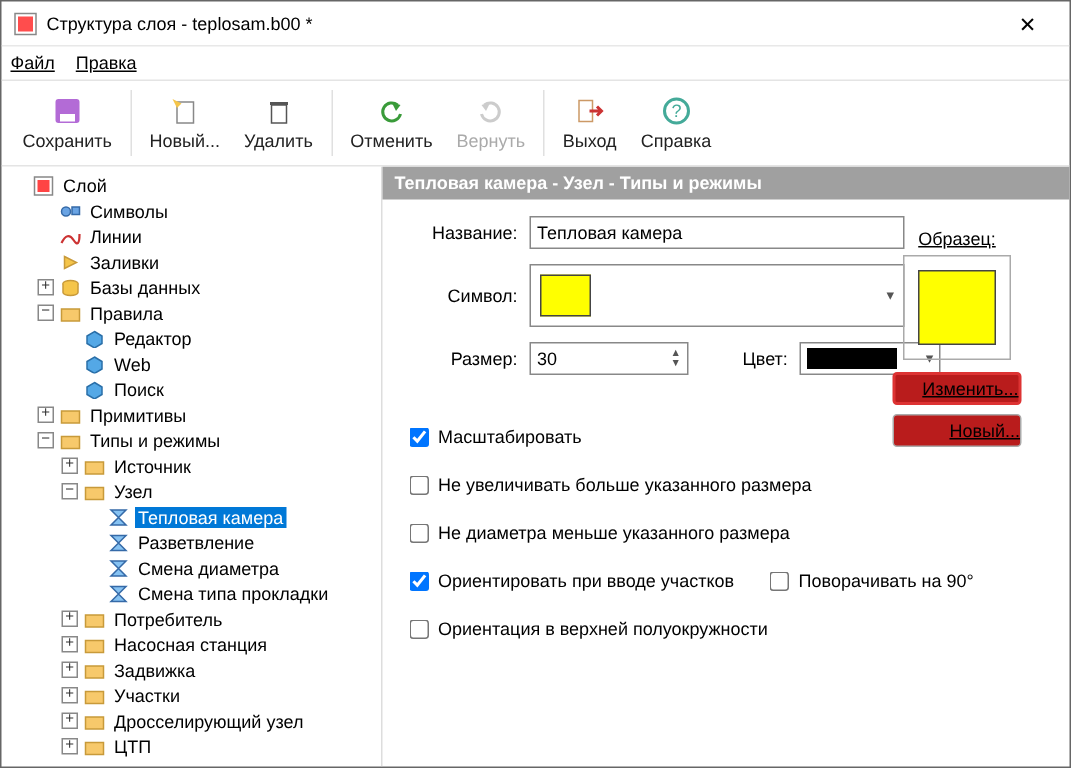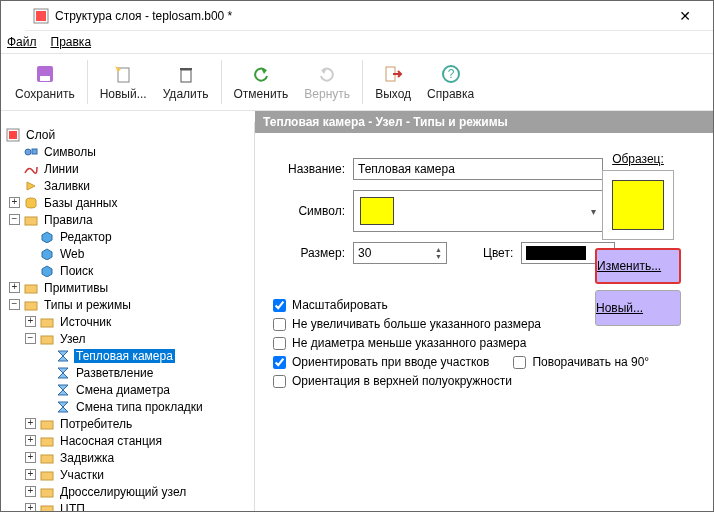--- a/index.html
+++ b/index.html
@@ -1,59 +1,59 @@
 <!DOCTYPE html>
 <html><head>
 <meta charset="utf-8">
 <style>
 * { box-sizing: border-box; margin: 0; padding: 0; font-family: "Segoe UI", Tahoma, sans-serif; font-size: 12px; }
 body { background: #fff; width: 714px; height: 512px; border: 1px solid #666; display: flex; flex-direction: column; overflow: hidden; }
-.titlebar { height: 30px; display: flex; align-items: center; padding: 0 8px; border-bottom: 1px solid #e8e8e8; margin-left: 24px; }
+.titlebar { height: 30px; display: flex; align-items: center; padding: 0 8px; border-bottom: 1px solid #e8e8e8; }
 .titlebar .icon { width: 16px; height: 16px; margin-right: 6px; }
 .titlebar .title { flex: 1; }
 .titlebar .close { width: 40px; text-align: center; font-size: 14px; }
 .menubar { height: 22px; display: flex; align-items: center; padding: 0 6px; gap: 14px; text-decoration: underline; }
 .menubar span { cursor: default; }
 .toolbar { height: 58px; display: flex; align-items: center; border-top: 1px solid #e4e4e4; border-bottom: 1px solid #e4e4e4; padding: 2px 6px; gap: 0; }
 .tb-btn { display: flex; flex-direction: column; align-items: center; justify-content: center; padding: 2px 8px; min-width: 52px; cursor: pointer; color: #222; }
 .tb-btn.disabled { color: #aaa; }
 .tb-btn .icn { width: 22px; height: 22px; margin-bottom: 2px; display:flex; align-items:center; justify-content:center; }
 .tb-sep { width: 1px; height: 44px; background: #e0e0e0; margin: 0 4px; }
 .main { flex: 1; display: flex; overflow: hidden; }
-.tree { width: 254px; border-right: 1px solid #ddd; padding: 4px 2px 4px 4px; overflow-y: scroll; font-size: 12px; margin-top: 11px; }
+.tree { width: 254px; border-right: 1px solid #ddd; padding: 4px 2px 4px 20px; overflow-y: scroll; font-size: 12px; }
 .tree-row { display: flex; align-items: center; height: 17px; white-space: nowrap; }
 .indent { display:inline-block; }
 .exp { width: 11px; height: 11px; border: 1px solid #888; text-align: center; line-height: 8px; font-size: 10px; margin-right: 3px; background:#fff; color:#333; }
 .node-icon { width: 16px; height: 14px; margin-right: 3px; display:inline-flex; align-items:center; justify-content:center; }
 .node-label { padding: 0 2px; }
 .node-label.sel { background: #0078d7; color: #fff; }
 .folder { fill:#f7c96b; stroke:#c89a3a; }
 .cube { fill:#54a8e6; stroke:#2a6fa8; }
 .shape-ic { fill:#6aa4e4; stroke:#356aa8; }
 .hour { fill:#86c2f2; stroke:#356aa8; }
 .right { flex: 1; display: flex; flex-direction: column; }
 .section-title { background: #a0a0a0; color: #fff; font-weight: bold; padding: 4px 8px; }
-.form { padding: 25px 18px; display: flex; flex-direction: column; gap: 10px; flex:1; }
+.form { padding: 11px 18px; display: flex; flex-direction: column; gap: 10px; flex:1; }
 .row { display: flex; align-items: center; gap: 8px; }
 .lbl { width: 72px; text-align: right; }
 .name-input { flex: 0 0 250px; border: 1px solid #888; height: 22px; padding: 0 4px; }
 .symbol-box { flex: 0 0 250px; height: 42px; border: 1px solid #888; display: flex; align-items:center; padding:0 6px; justify-content:space-between; }
 .swatch { width: 34px; height: 28px; background: #ffff00; border: 1px solid #444; }
 .dd-arrow { font-size:10px; color:#555; }
-.size-input { width: 94px; border:1px solid #888; height:22px; padding:0 4px; display:flex; align-items:center; }
+.size-input { width: 106px; border:1px solid #888; height:22px; padding:0 4px; display:flex; align-items:center; }
 .size-input .spin { margin-left:auto; display:flex; flex-direction:column; font-size:7px; line-height:7px; color:#555; }
 .color-combo { flex:0 0 94px; height:22px; border:1px solid #888; display:flex; align-items:center; padding:0 4px; }
 .color-sw { width:60px; height:14px; background:#000; }
 .sample-block { position:absolute; right:28px; top:152px; width:96px;text-decoration:underline; }
 .sample-lbl { text-align:center; margin-bottom:4px; }
 .sample-frame { width:72px; height:70px; border:1px solid #aaa; margin:0 auto 8px; display:flex; align-items:center; justify-content:center; }
 .sample-sw { width:52px; height:50px; background:#ffff00; border:1px solid #444; }
-.side-btn { width:86px; height:36px; border:2px solid #d33; background:#c4b5fd; margin:0 auto 6px; display:flex; align-items:center; justify-content:flex-start; border-radius:3px; }
+.side-btn { width:86px; height:22px; border:2px solid #d33; background:#b91c1c; margin:0 auto 6px; display:flex; align-items:center; justify-content:flex-end; border-radius:3px; }
 .side-btn.plain { border:1px solid #aaa; }
-.checks { display:flex; flex-direction:column; gap:5px; margin-top:24px; }
+.checks { display:flex; flex-direction:column; gap:18px; margin-top:24px; }
 .chk { display:flex; align-items:center; gap:6px; }
 .chk input { width:13px; height:13px; }
 .chk-row { display:flex; gap:24px; }
 </style>
 </head>
 <body>
 
 <div class="titlebar">
   <span class="icon"><svg width="16" height="16">
         <rect x="1" y="1" width="14" height="14" fill="#fff" stroke="#888"></rect>

